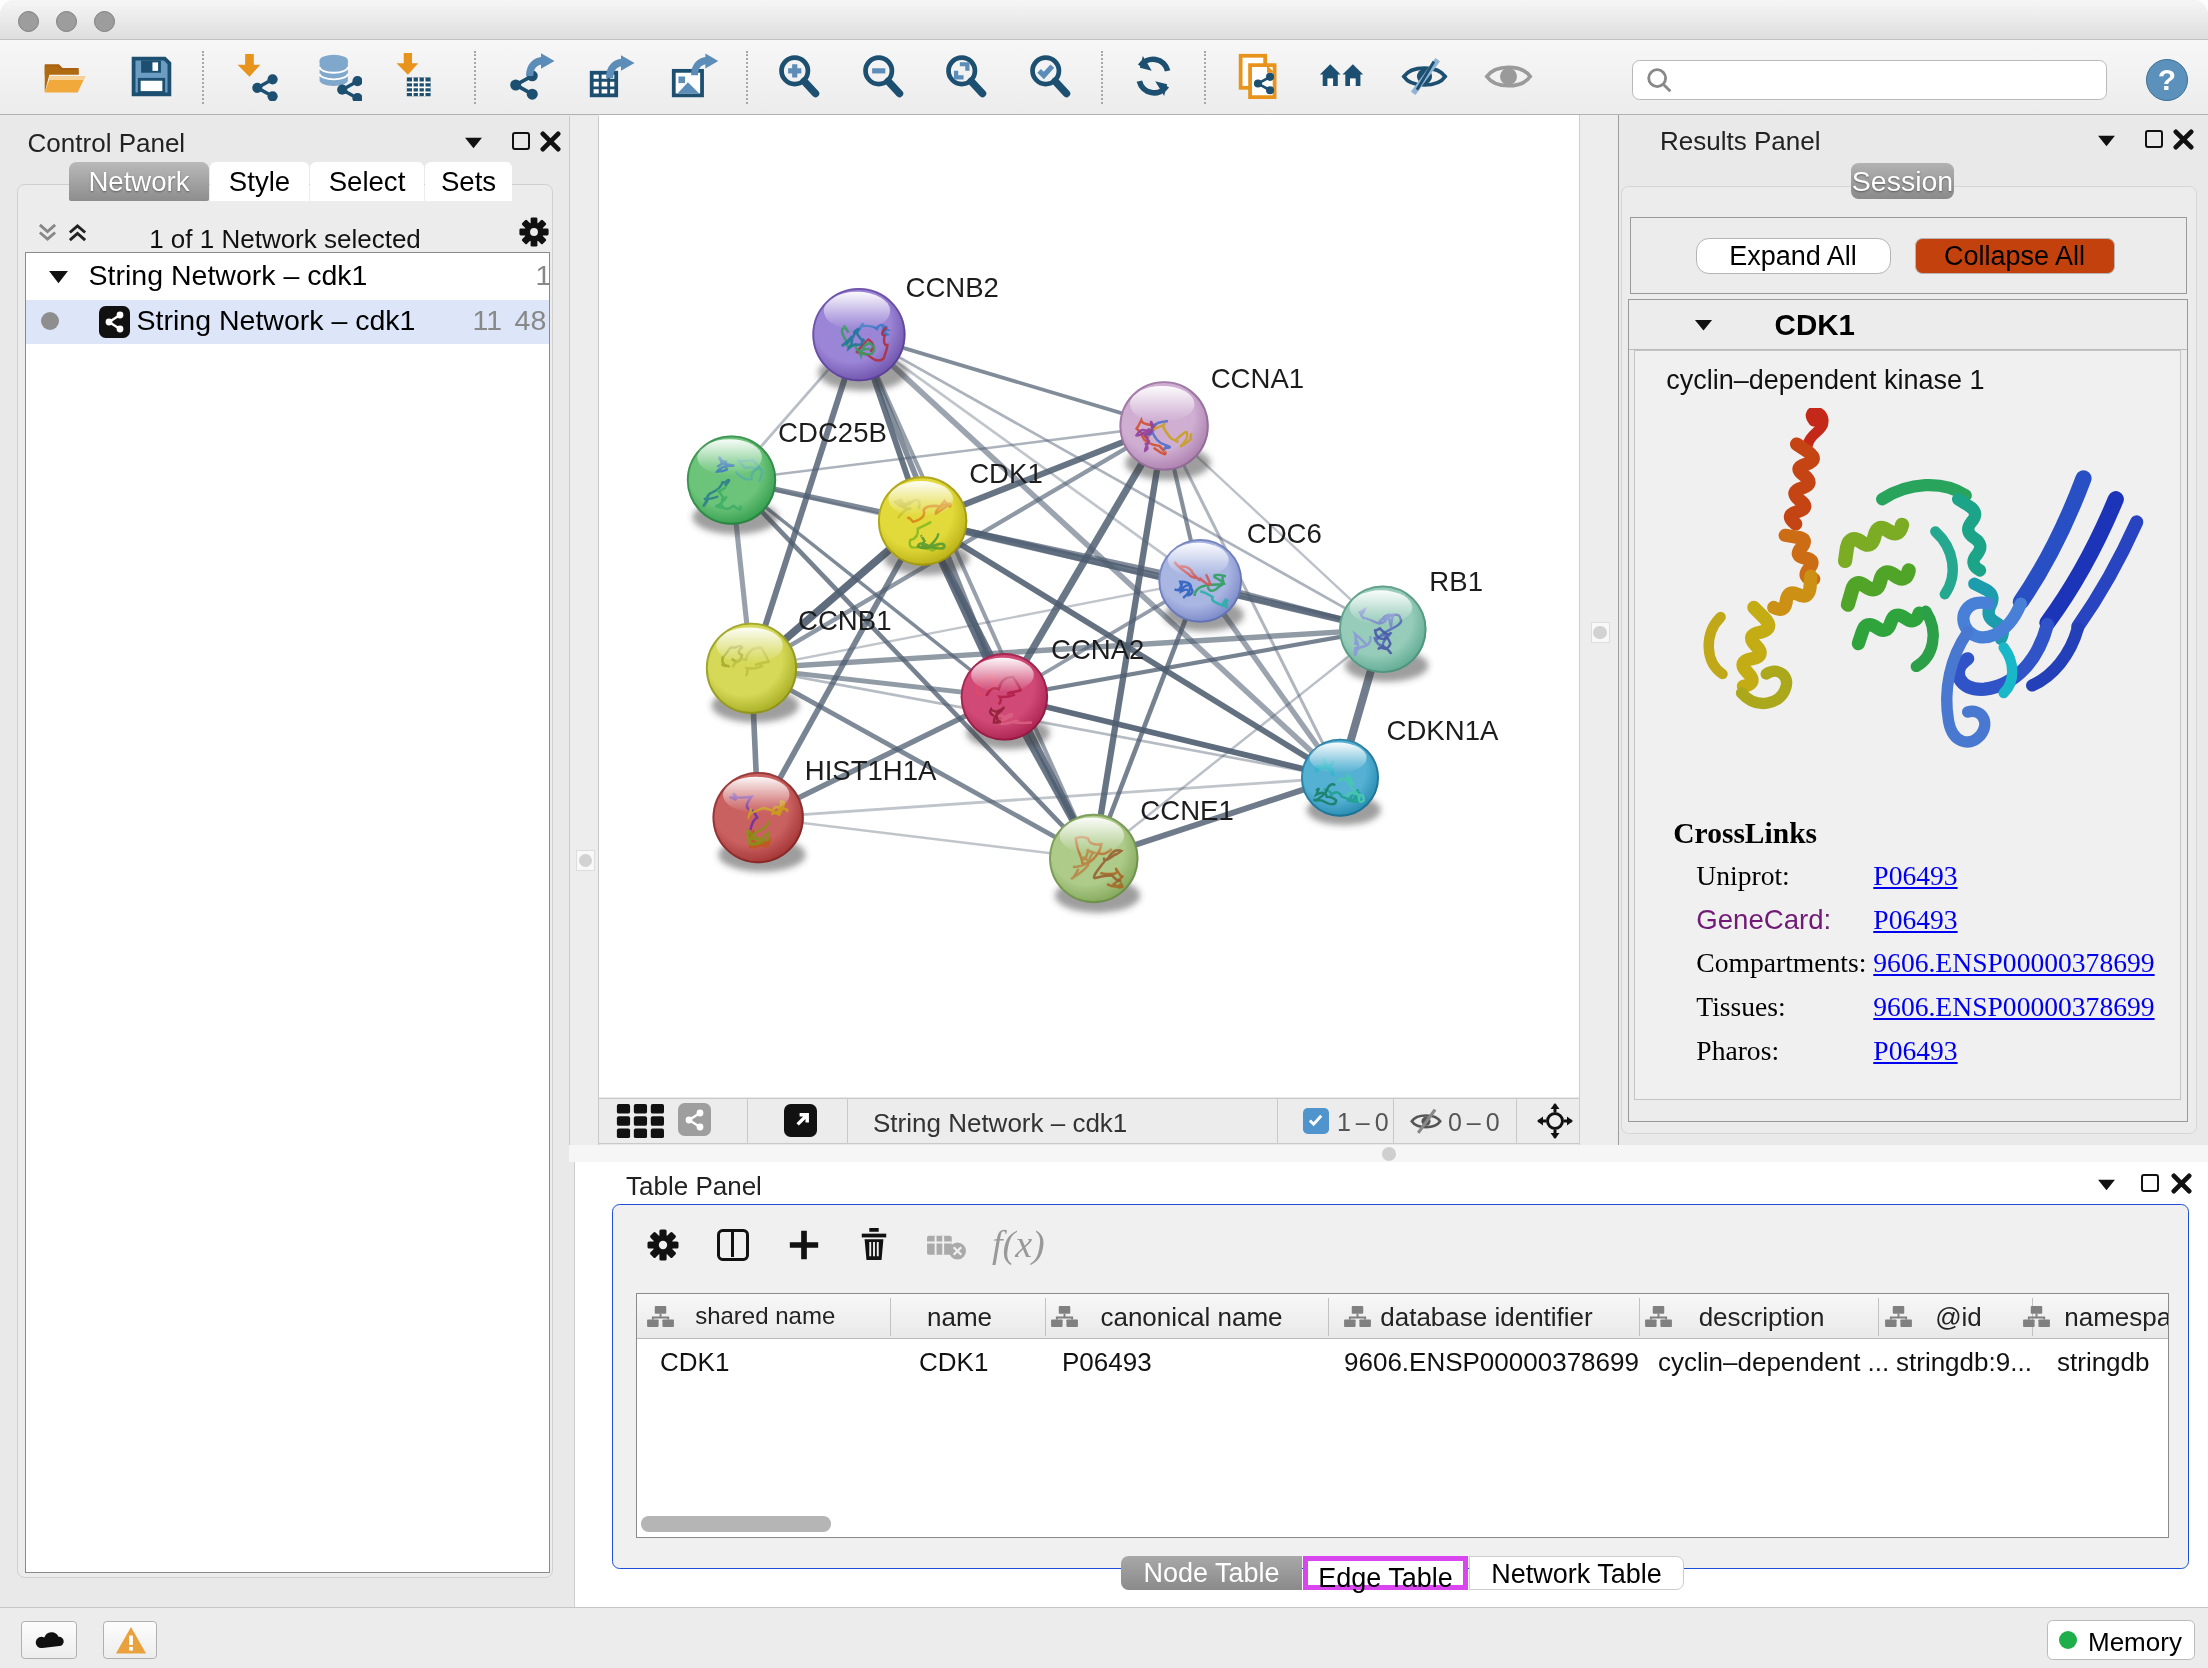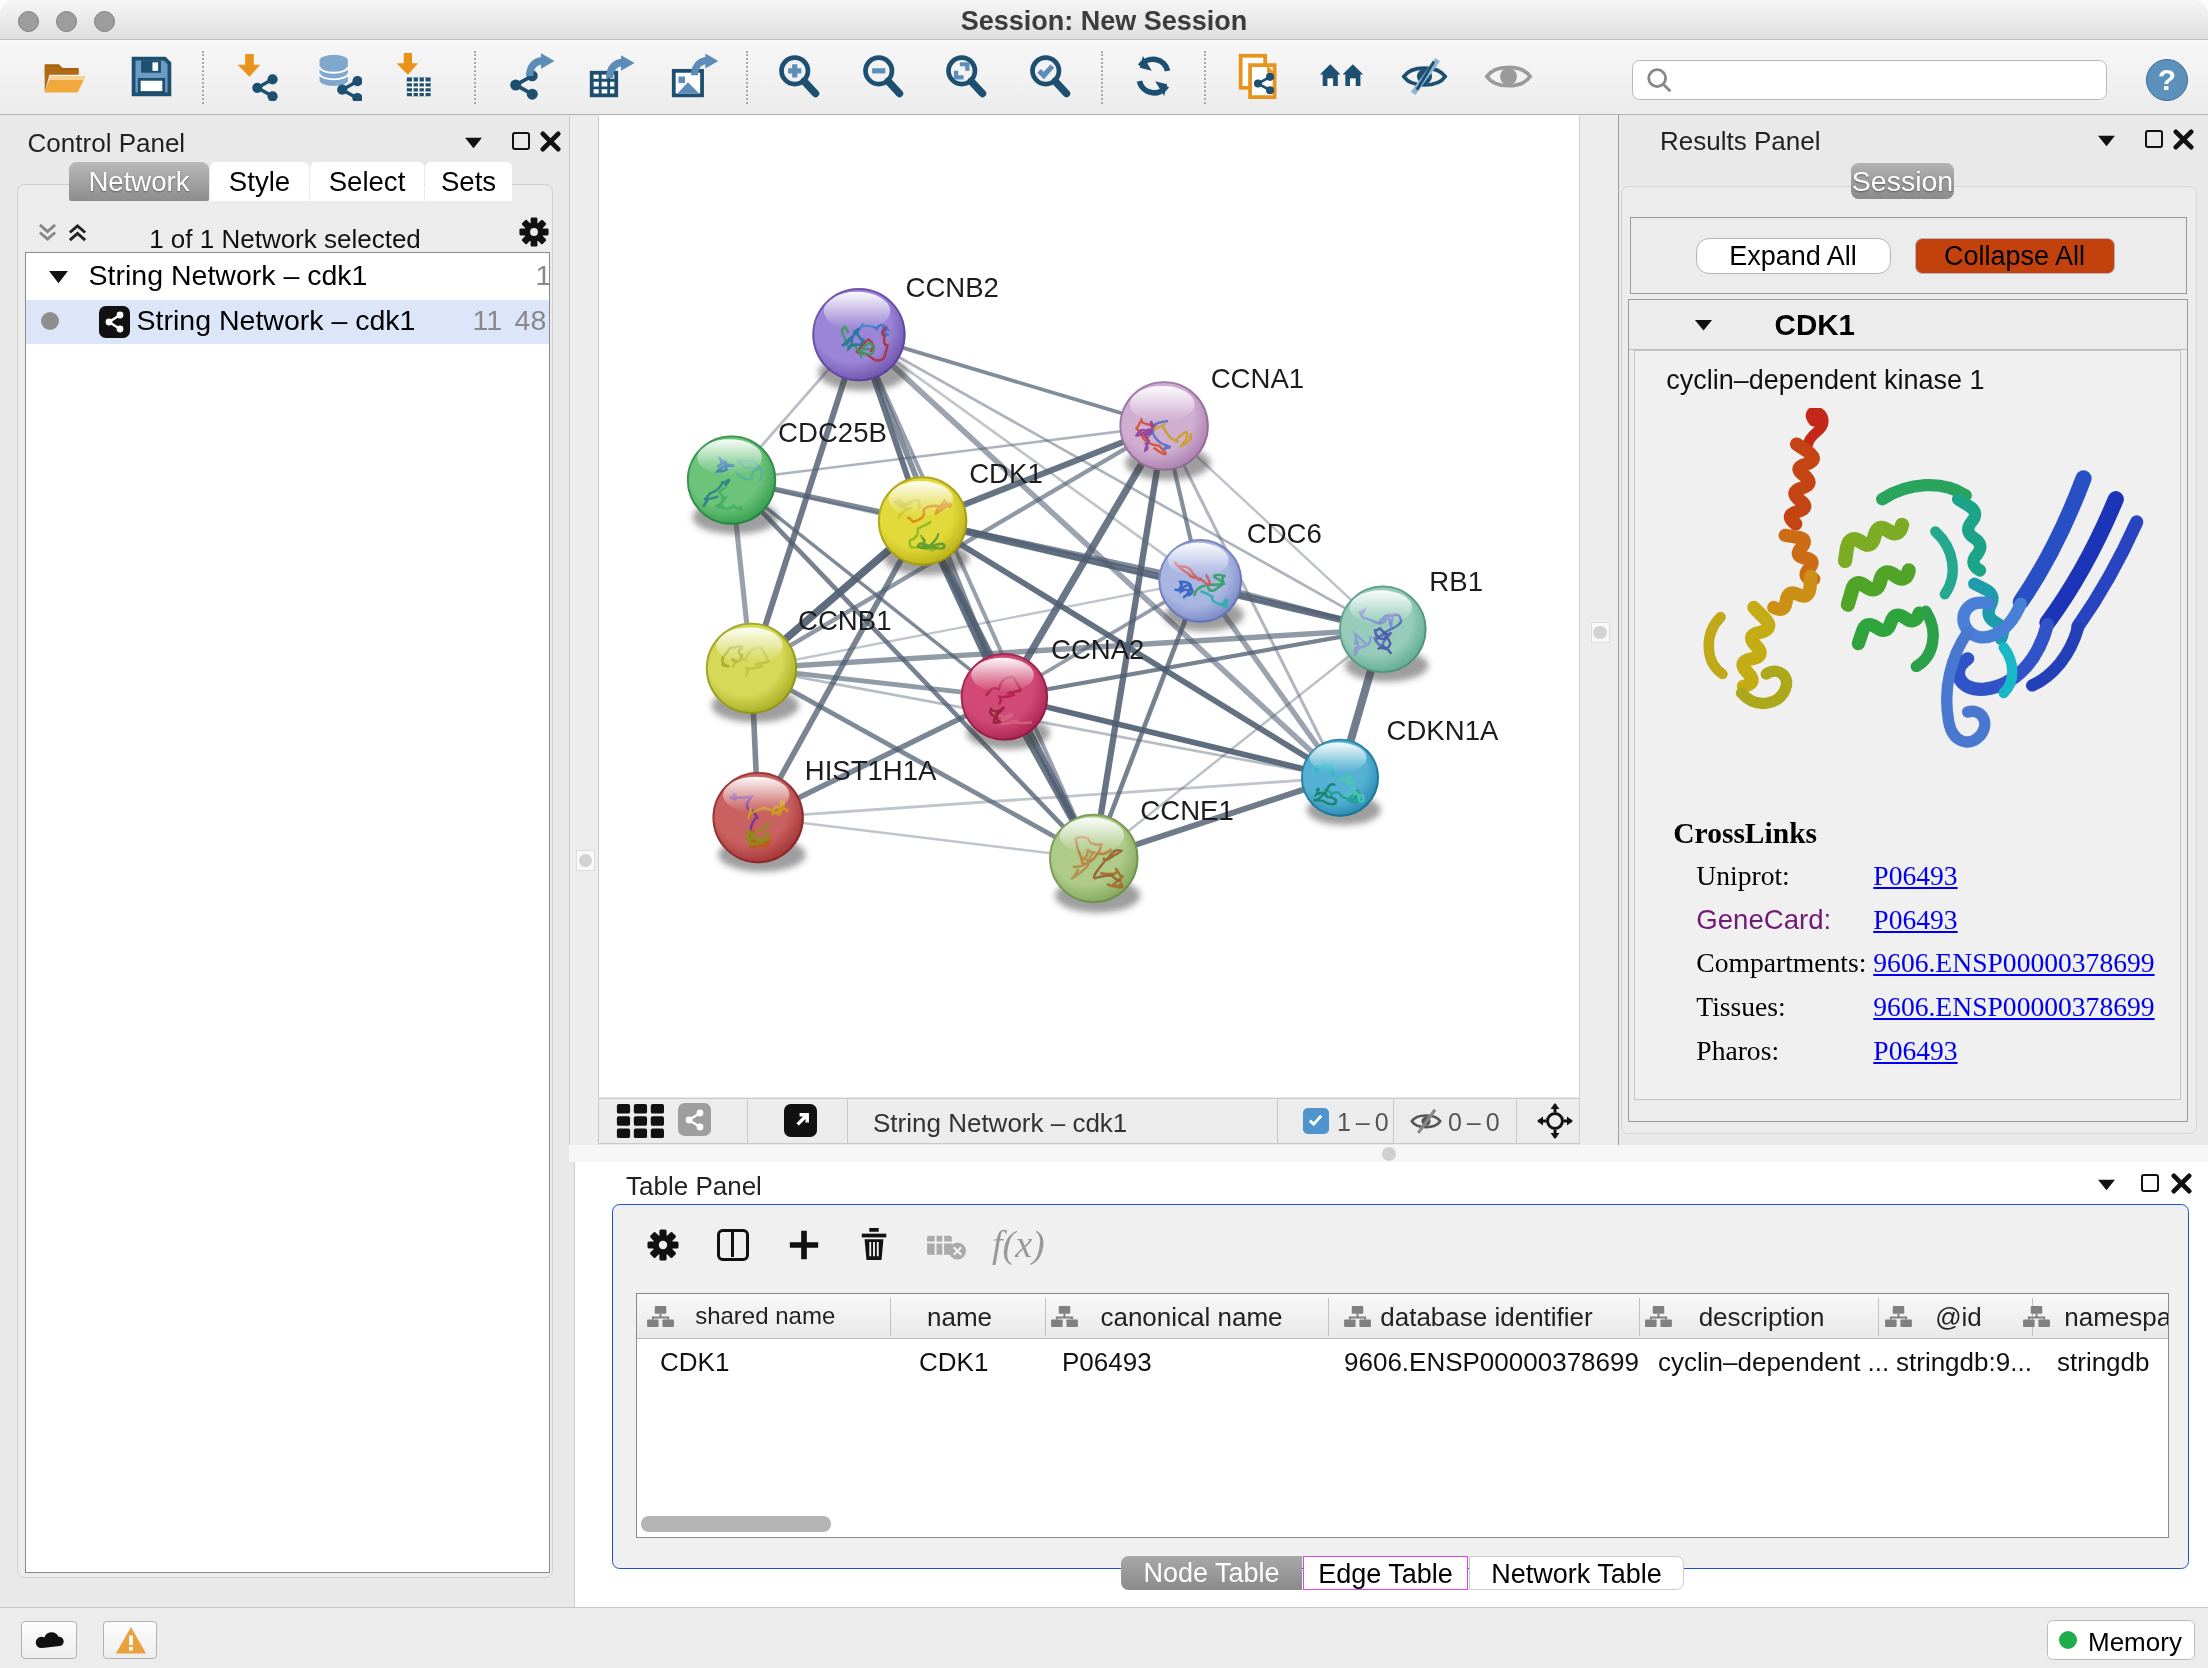--- a/index.html
+++ b/index.html
@@ -1,18 +1,17 @@
 <!DOCTYPE html>
 <html style="font-size:15px"><head><meta charset="utf-8"><style>*{margin:0;padding:0;box-sizing:border-box}html,body{width:2208px;height:1668px;background:#fdfdfd}body{font-family:"Liberation Sans",sans-serif;position:relative;overflow:hidden}.abs{position:absolute}</style></head><body>
 <div class="abs" style="left:0;top:0;width:2208px;height:1668px;background:#e9e9e9;border-radius:15px 15px 0 0;overflow:hidden">
     <div class="abs" style="left:0;top:0;width:100%;height:40px;background:linear-gradient(#f6f6f6,#dedede);border-bottom:1px solid #c0c0c0">
       <div class="abs" style="left:18px;top:10.5px;width:21px;height:21px;border-radius:50%;background:#9d9d9d;border:1.4px solid #7d7d7d"></div>
       <div class="abs" style="left:56px;top:10.5px;width:21px;height:21px;border-radius:50%;background:#9d9d9d;border:1.4px solid #7d7d7d"></div>
       <div class="abs" style="left:94px;top:10.5px;width:21px;height:21px;border-radius:50%;background:#9d9d9d;border:1.4px solid #7d7d7d"></div>
-      <div class="abs" style="left:0;top:5.7px;width:100%;text-align:center;font-size:27px;font-weight:bold;color:#3c3c3c">Session: New Session</div>
     </div>
     <div class="abs" style="left:0;top:40px;width:100%;height:75px;background:linear-gradient(#f7f7f7,#ececec);border-bottom:1px solid #b2b2b2">
       <div class="abs" style="left:202px;top:11.4px;height:53px;border-left:2.9px dotted #a8a8a8"></div>
       <div class="abs" style="left:474px;top:11.4px;height:53px;border-left:2.9px dotted #a8a8a8"></div>
       <div class="abs" style="left:746px;top:11.4px;height:53px;border-left:2.9px dotted #a8a8a8"></div>
       <div class="abs" style="left:1101px;top:11.4px;height:53px;border-left:2.9px dotted #a8a8a8"></div>
       <div class="abs" style="left:1204px;top:11.4px;height:53px;border-left:2.9px dotted #a8a8a8"></div>
       <div class="abs" style="left:40px;top:12.4px;width:49px;height:49px"><svg width="49" height="49" viewBox="0 0 52 52">
           <path d="M5 13 h15 l4 4 h17 v7 H5 z" fill="#a86110"></path>
           <path d="M5 43 V15 h14 l4 4 h18 v5 H10 z" fill="#b06a12"></path>
@@ -741,21 +740,21 @@
           <div class="abs" style="left:282px;top:53px;font-size:26px;color:#111">CDK1</div>
           <div class="abs" style="left:425px;top:53px;font-size:26px;color:#111">P06493</div>
           <div class="abs" style="left:707px;top:53px;font-size:26px;color:#111">9606.ENSP00000378699</div>
           <div class="abs" style="left:1021px;top:53px;font-size:26px;color:#111">cyclin–dependent ...</div>
           <div class="abs" style="left:1259px;top:53px;font-size:26px;color:#111">stringdb:9...</div>
           <div class="abs" style="left:1420px;top:53px;font-size:26px;color:#111">stringdb</div>
           <div class="abs" style="left:3.8px;top:222px;width:190px;height:16px;background:#b5b5b5;border-radius:7.6px"></div>
         </div>
       </div>
       <div class="abs" style="left:546px;top:394px;width:181px;height:34px;background:linear-gradient(#a8a8a8,#8a8a8a);border-radius:7.6px 0 0 7.6px;color:#fff;font-size:27px;text-align:center;line-height:34px">Node Table</div>
-      <div class="abs" style="left:728px;top:394px;width:165px;height:34px;background:#fff;border:1px solid #d946ef;color:#000;font-size:27px;text-align:center;line-height:34px">Edge Table</div>
+      <div class="abs" style="left:728px;top:394px;width:165px;height:34px;background:#fff;border:5px solid #d946ef;color:#000;font-size:27px;text-align:center;line-height:34px">Edge Table</div>
       <div class="abs" style="left:894px;top:394px;width:215px;height:34px;background:#fff;border:1px solid #ccc;border-radius:0 7.6px 7.6px 0;color:#000;font-size:27px;text-align:center;line-height:34px">Network Table</div>
     </div>
     <div class="abs" style="left:0;top:1607px;width:100%;height:61px;background:#ececec;border-top:1px solid #c6c6c6">
       <div class="abs" style="left:21px;top:13.3px;width:56px;height:38px;background:linear-gradient(#fdfdfd,#ededed);border:1px solid #b0b0b0;border-radius:3.8px">
         <svg width="34" height="25" viewBox="0 0 36 26" style="position:absolute;left:10.5px;top:4.8px">
           <path d="M10 22 a6 6 0 1 1 2-11 a8 8 0 0 1 15-1 a5 5 0 0 1 1 10 z" fill="#111"></path>
         </svg>
       </div>
       <div class="abs" style="left:103px;top:13.3px;width:54px;height:38px;background:linear-gradient(#fdfdfd,#ededed);border:1px solid #b0b0b0;border-radius:3.8px">
         <svg width="32" height="28.5" viewBox="0 0 34 30" style="position:absolute;left:10.5px;top:3.8px">

